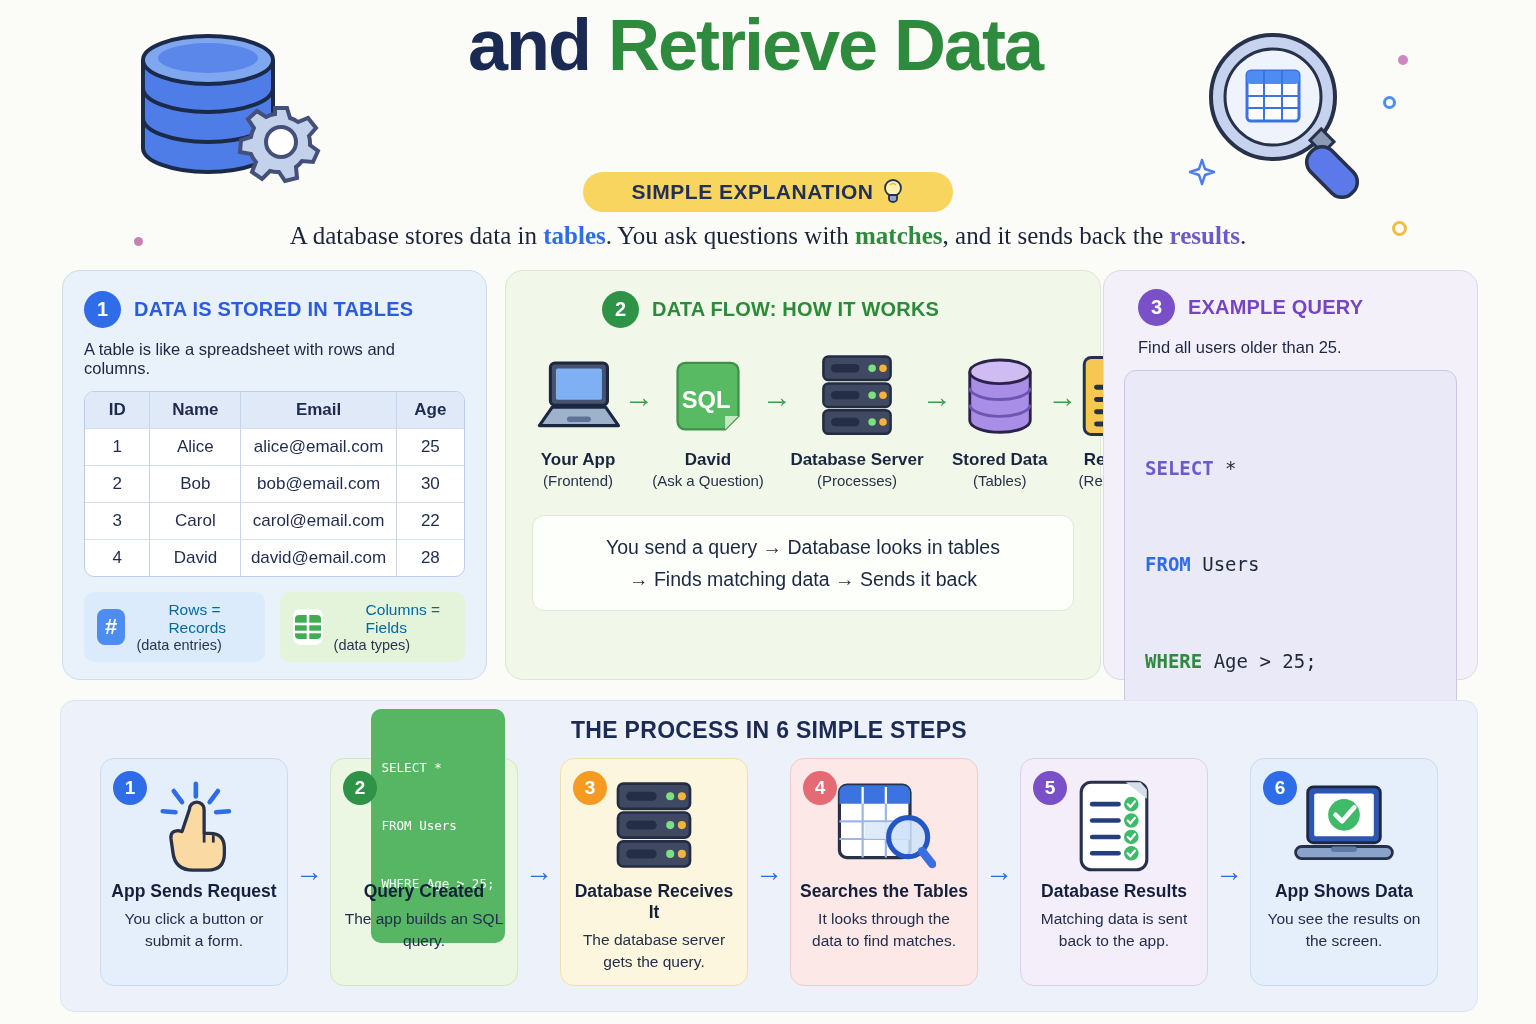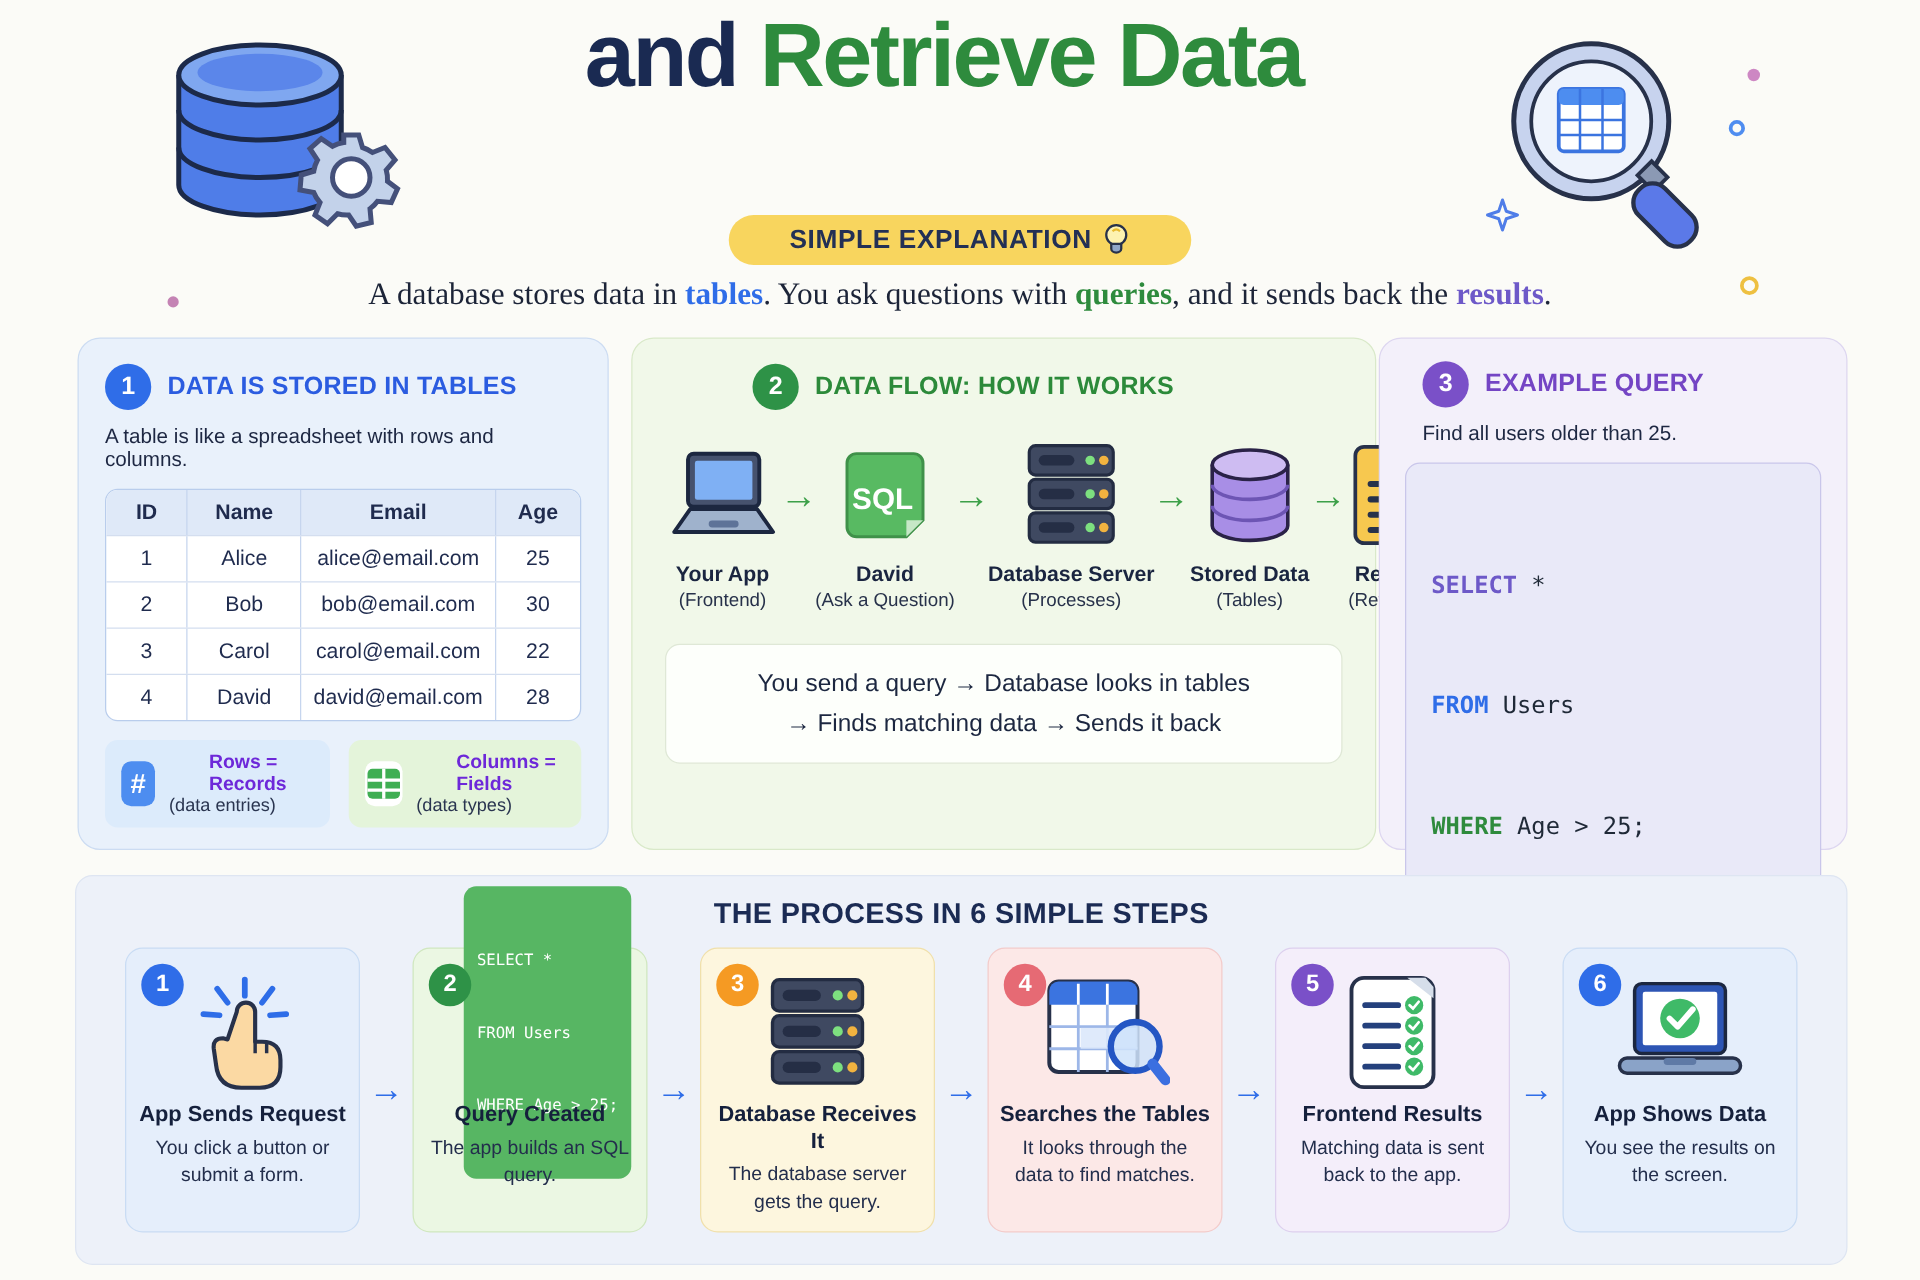--- a/index.html
+++ b/index.html
@@ -71,21 +71,21 @@
   .pt3 .tbody { border-top:1px solid #ddd6ee; }
 
   
   .chips { display:flex; gap:15px; margin-top:15px; }
   .chip { display:flex; align-items:center; gap:11px; border-radius:10px; padding:9px 13px; }
   .chip1 { background:#dcebfb; }
   .chip2 { background:#e4f4da; }
   .chip-icon { width:36px; height:36px; border-radius:8px; display:flex; align-items:center; justify-content:center; }
   .chip-icon1 { background:#4d8df0; color:#fff; font-weight:800; font-size:22px; }
   .chip-icon2 { background:#fff; }
-  .chip-l1 { font-weight:700; font-size:15.5px; color:#6d28d9;margin-left:32px; }
+  .chip-l1 { font-weight:400; font-size:15.5px; color:#0369a1;margin-left:32px; }
   .chip-l2 { font-size:14.5px; color:#2a3550; }
 
   
   .flow { display:flex; align-items:flex-start; justify-content:space-between; margin-top:22px; }
   .flow-step { display:flex; flex-direction:column; align-items:center; width:108px; }
   .flow-step.wide { width:130px; }
   .flow-icon { height:88px; display:flex; align-items:flex-end; justify-content:center; }
   .flow-label { font-weight:800; font-size:17px; color:#1a2540; margin-top:12px; white-space:nowrap; }
   .flow-sub { font-size:15px; color:#27314a; margin-top:2px; white-space:nowrap; }
   .flow-arrow { font-size:30px; font-weight:800; color:#3da049; margin-top:30px; }
@@ -159,21 +159,21 @@
 <div class="abs badge">
   <span>SIMPLE EXPLANATION</span>
   <svg width="22" height="26" viewBox="0 0 22 26">
     <circle cx="11" cy="9" r="8" fill="#fdf2b0" stroke="#27314a" stroke-width="1.8"></circle>
     <path d="M7,16 h8 v4 a4,3 0 0 1 -8,0 z" fill="#8fa6c8" stroke="#27314a" stroke-width="1.8"></path>
     <path d="M8,6 q3,-3 6,0" fill="none" stroke="#e8bb30" stroke-width="1.6"></path>
   </svg>
 </div>
 
 <div class="abs subtitle">
-  <span>A database stores data in </span><span class="kw-blue">tables</span><span>.  You ask questions with </span><span class="kw-green">queries</span><span>, and it sends back the </span><span style="color:#6d59c8; font-weight:700;">results</span><span>.</span>
+  <span>A database stores data in </span><span class="kw-blue">tables</span><span>.  You ask questions with </span><span class="kw-green">matches</span><span>, and it sends back the </span><span style="color:#6d59c8; font-weight:700;">results</span><span>.</span>
 </div>
 
 <svg class="abs" style="left:1195px; top:25px;" width="185" height="180" viewBox="0 0 185 180">
   <g transform="rotate(0)">
     <circle cx="78" cy="72" r="62" fill="#c7d3ee" stroke="#27314a" stroke-width="4"></circle>
     <circle cx="78" cy="72" r="48" fill="#eef3fc" stroke="#27314a" stroke-width="3"></circle>
     <g>
       <rect x="52" y="46" width="52" height="50" rx="4" fill="#ffffff" stroke="#3b74e0" stroke-width="3"></rect>
       <rect x="52" y="46" width="52" height="13" rx="4" fill="#4d8df0"></rect>
       <line x1="69" y1="46" x2="69" y2="96" stroke="#3b74e0" stroke-width="2"></line>
@@ -508,21 +508,21 @@
               <path d="M60,28 l3,3 l5,-6" stroke="#fff" stroke-width="2.4" fill="none" stroke-linecap="round"></path>
             <circle cx="64" cy="46" r="8" fill="#3fba68"></circle>
               <path d="M60,46 l3,3 l5,-6" stroke="#fff" stroke-width="2.4" fill="none" stroke-linecap="round"></path>
             <circle cx="64" cy="64" r="8" fill="#3fba68"></circle>
               <path d="M60,64 l3,3 l5,-6" stroke="#fff" stroke-width="2.4" fill="none" stroke-linecap="round"></path>
             <circle cx="64" cy="82" r="8" fill="#3fba68"></circle>
               <path d="M60,82 l3,3 l5,-6" stroke="#fff" stroke-width="2.4" fill="none" stroke-linecap="round"></path>
           </g>
         </svg>
       </div>
-      <div class="card-title">Frontend Results</div>
+      <div class="card-title">Database Results</div>
       <div class="card-desc">Matching data is sent back to the app.</div>
     </div>
     <div class="card-arrow">→</div>
 
     <div class="card c6">
       <div class="num-circle nc-blue">6</div>
       <div class="card-icon">
         <svg width="108" height="88" viewBox="0 0 116 92">
           <rect x="19" y="4" width="78" height="60" rx="6" fill="#2d55b4" stroke="#1c2740" stroke-width="3"></rect>
           <rect x="26" y="11" width="64" height="46" rx="2" fill="#ffffff"></rect>

